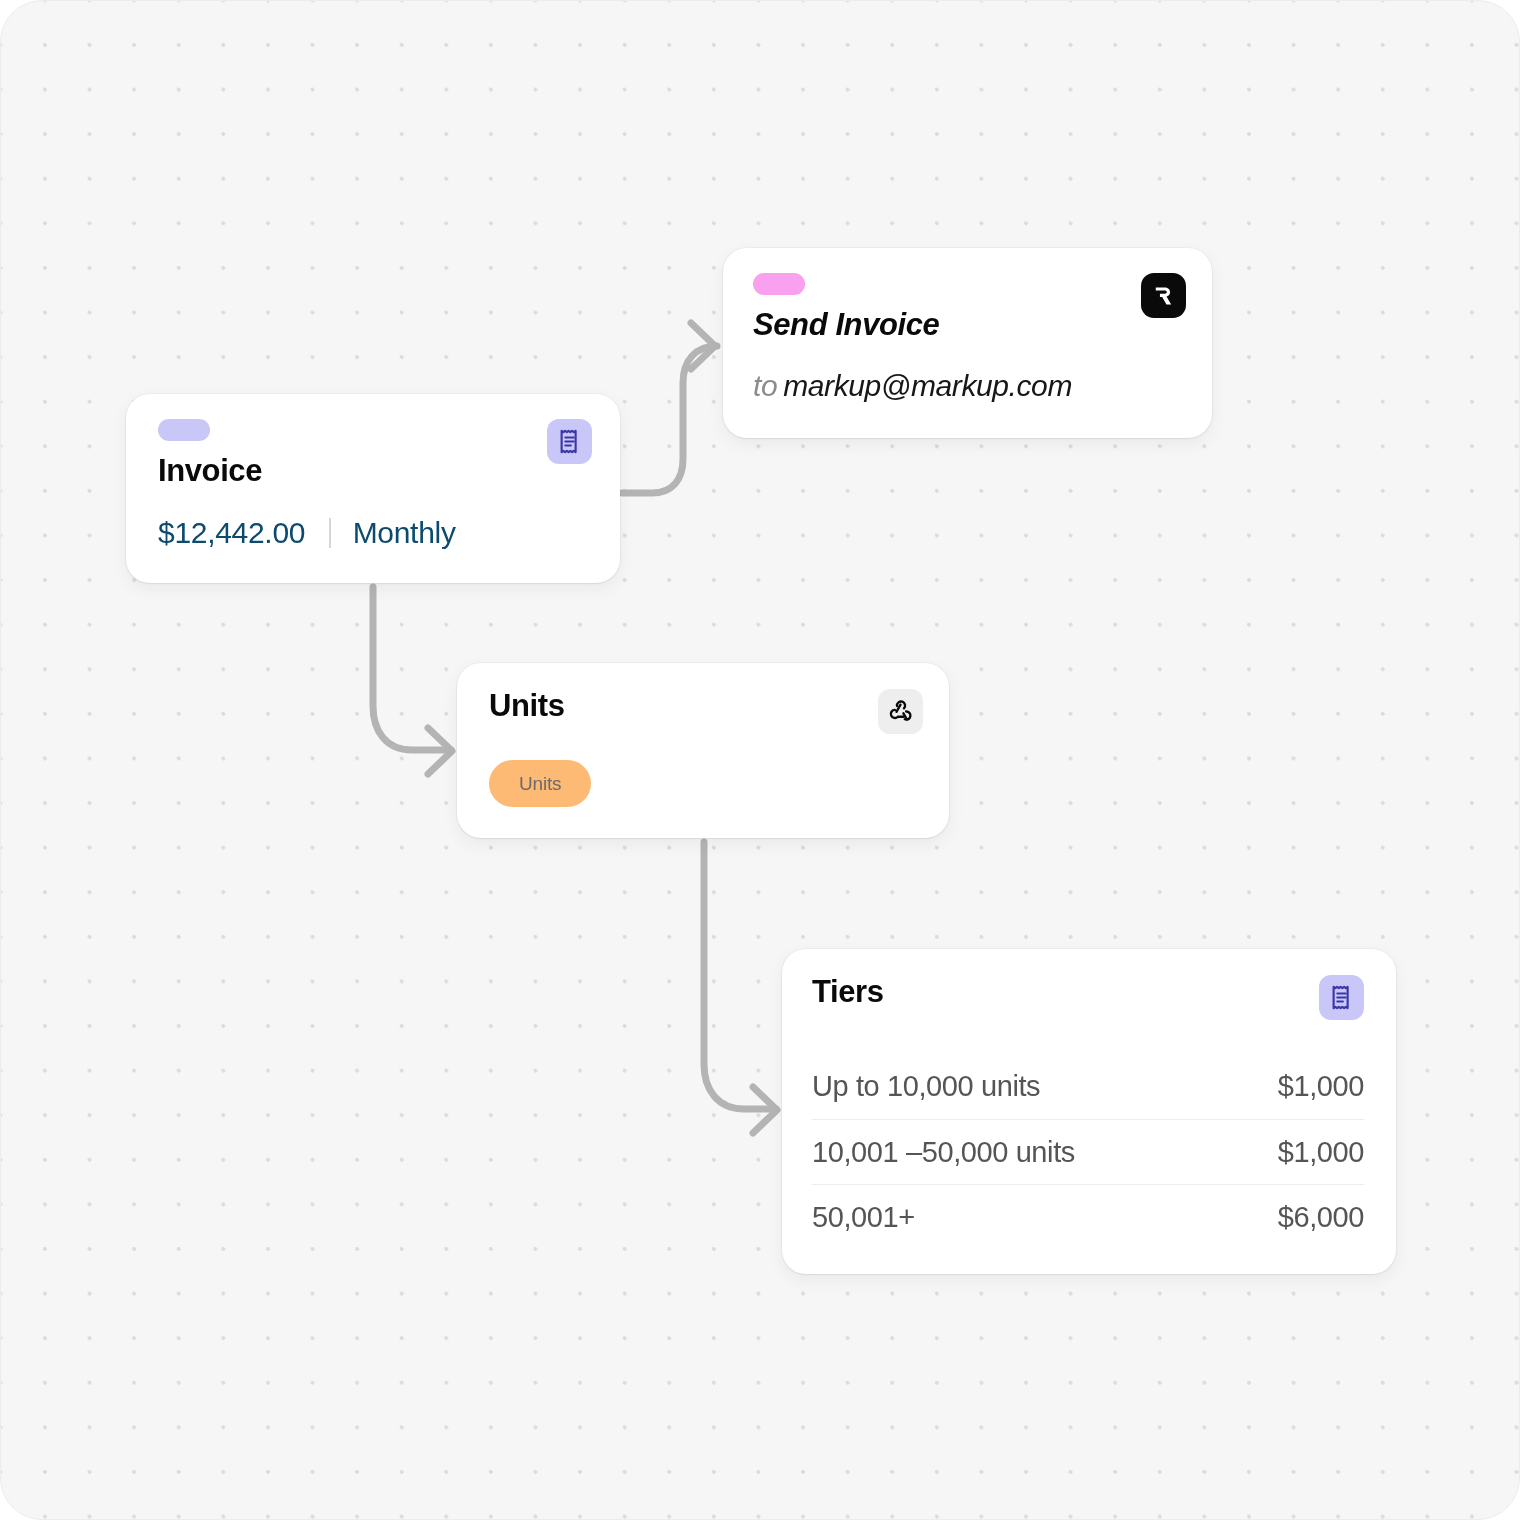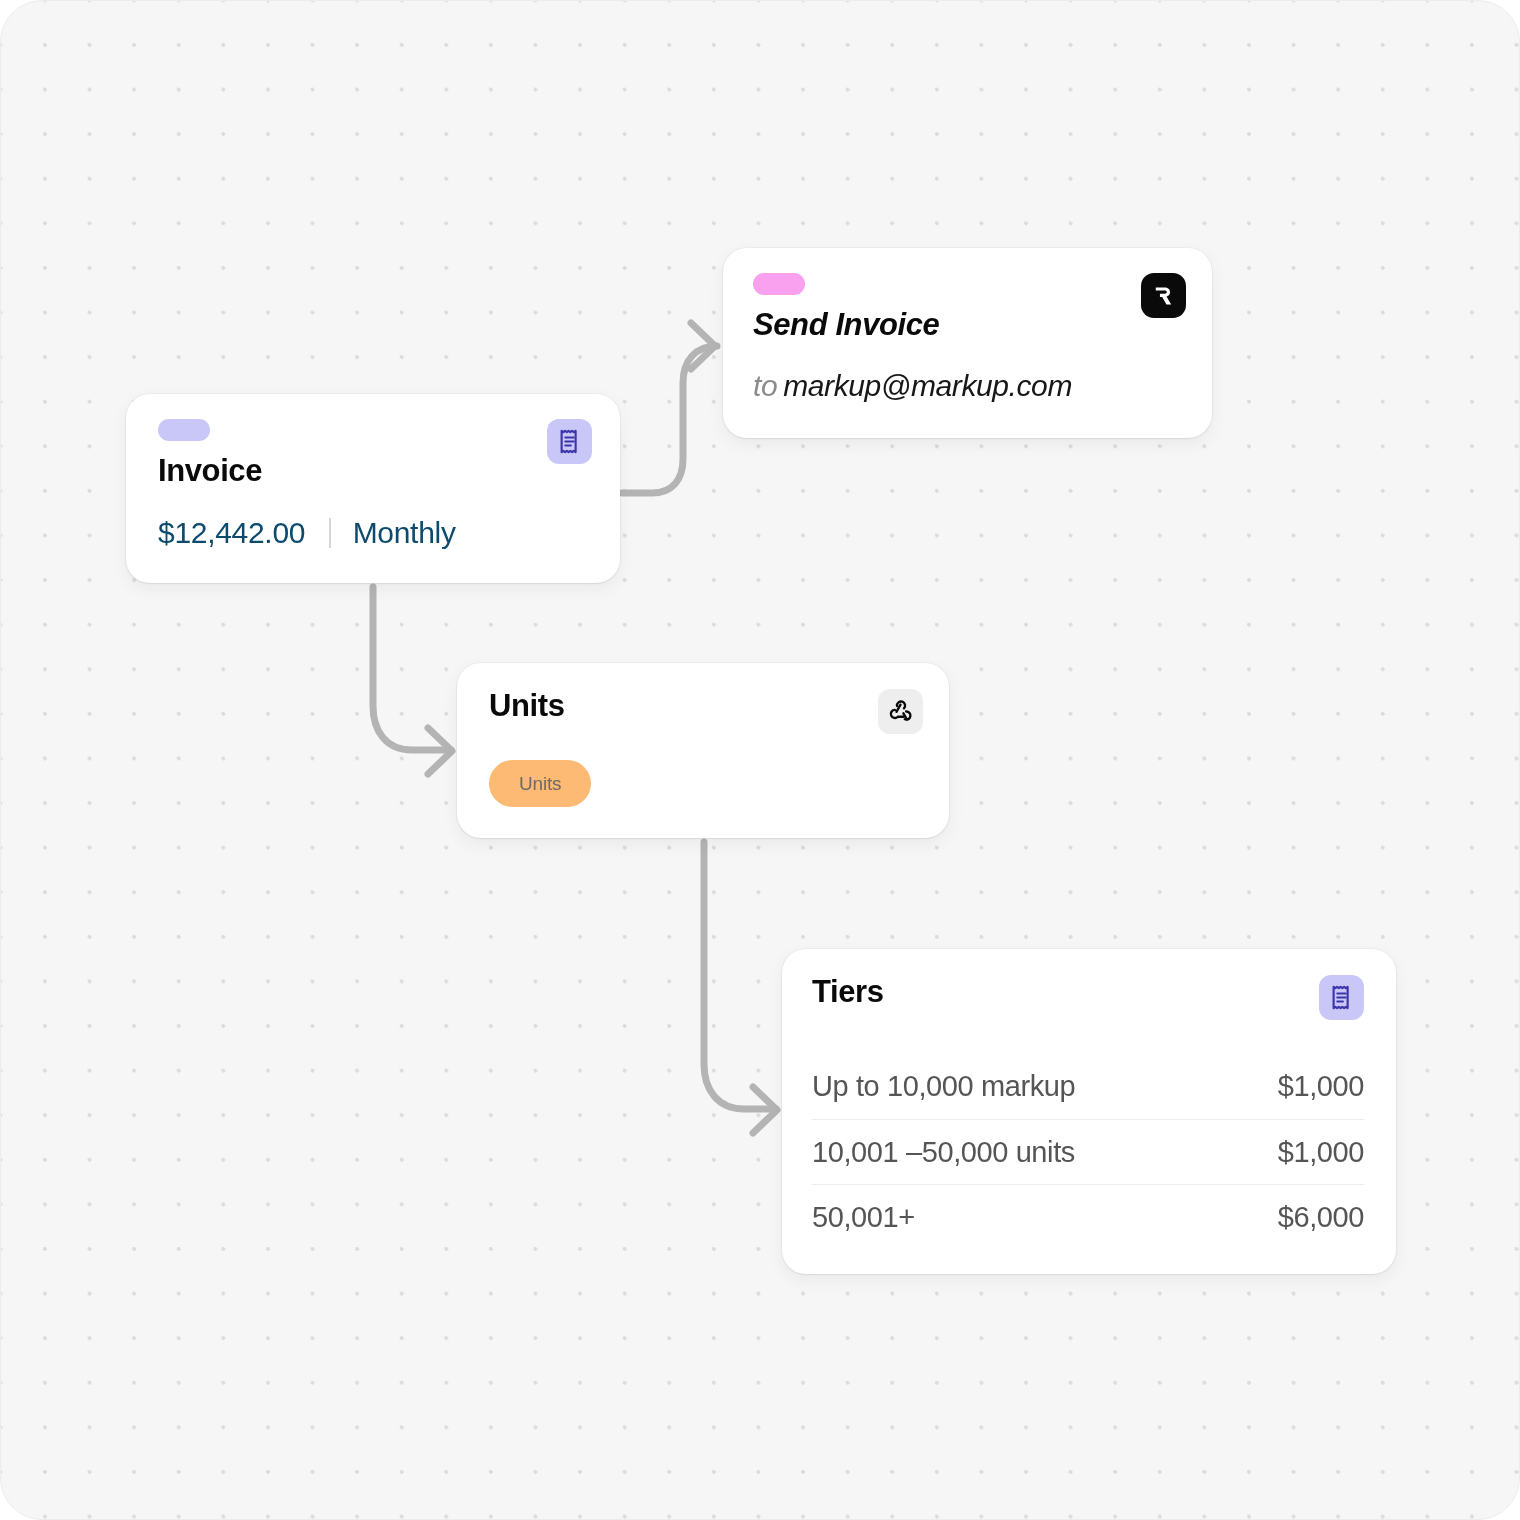--- a/index.html
+++ b/index.html
@@ -257,21 +257,21 @@
                    v18.8 l-1.6-1.1 -1.55 1.1 -1.55-1.1 -1.55 1.1 -1.55-1.1 -1.55 1.1 -1.55-1.1 -1.55 1.1 Z"></path>
           <line x1="8.3" y1="8.4" x2="15.7" y2="8.4"></line>
           <line x1="8.3" y1="12" x2="15.7" y2="12"></line>
           <line x1="8.3" y1="15.6" x2="13.2" y2="15.6"></line>
         </svg>
       </div>
     </div>
 
     <div class="tier-list">
       <div class="tier-row">
-        <span>Up to 10,000 markup</span>
+        <span>Up to 10,000 units</span>
         <span class="tier-price">$1,000</span>
       </div>
       <div class="tier-row">
         <span>10,001 –50,000 units</span>
         <span class="tier-price">$1,000</span>
       </div>
       <div class="tier-row">
         <span>50,001+</span>
         <span class="tier-price">$6,000</span>
       </div>

